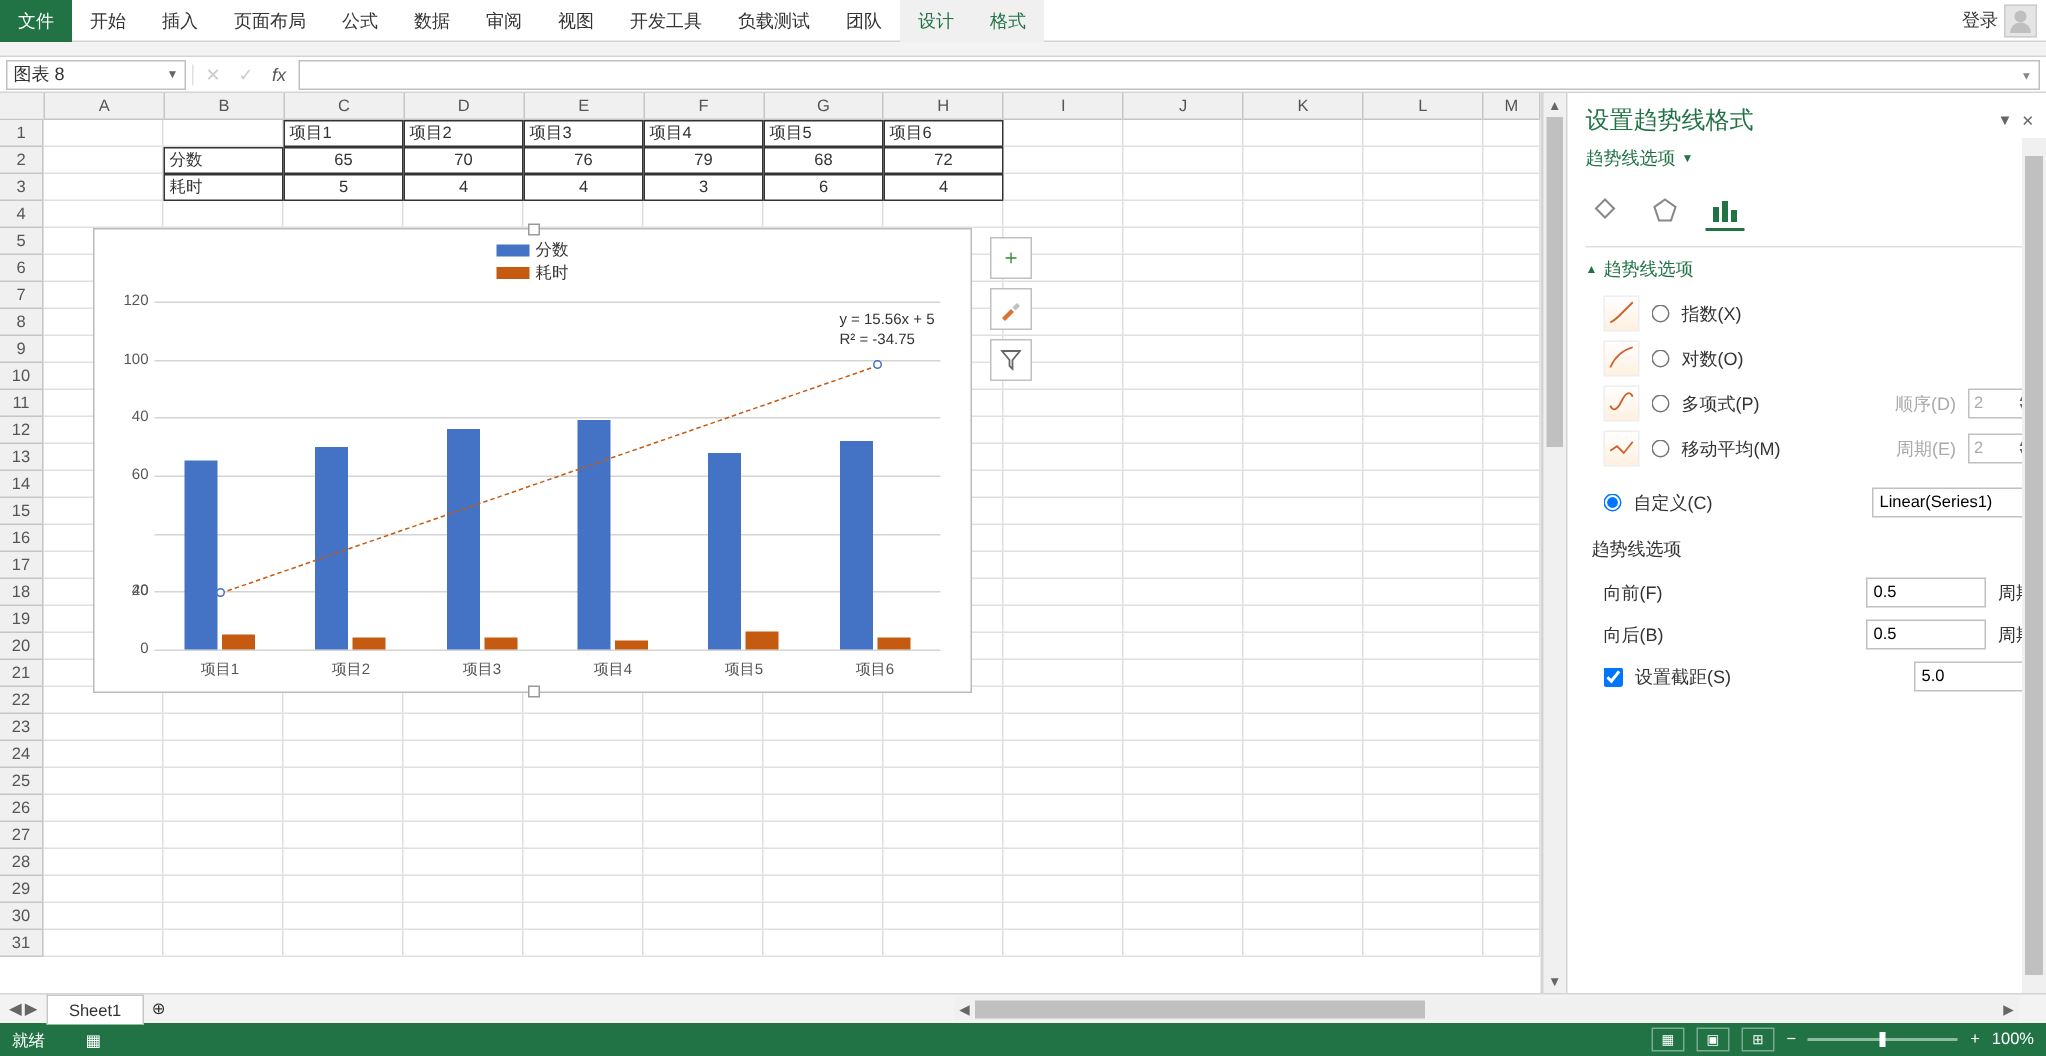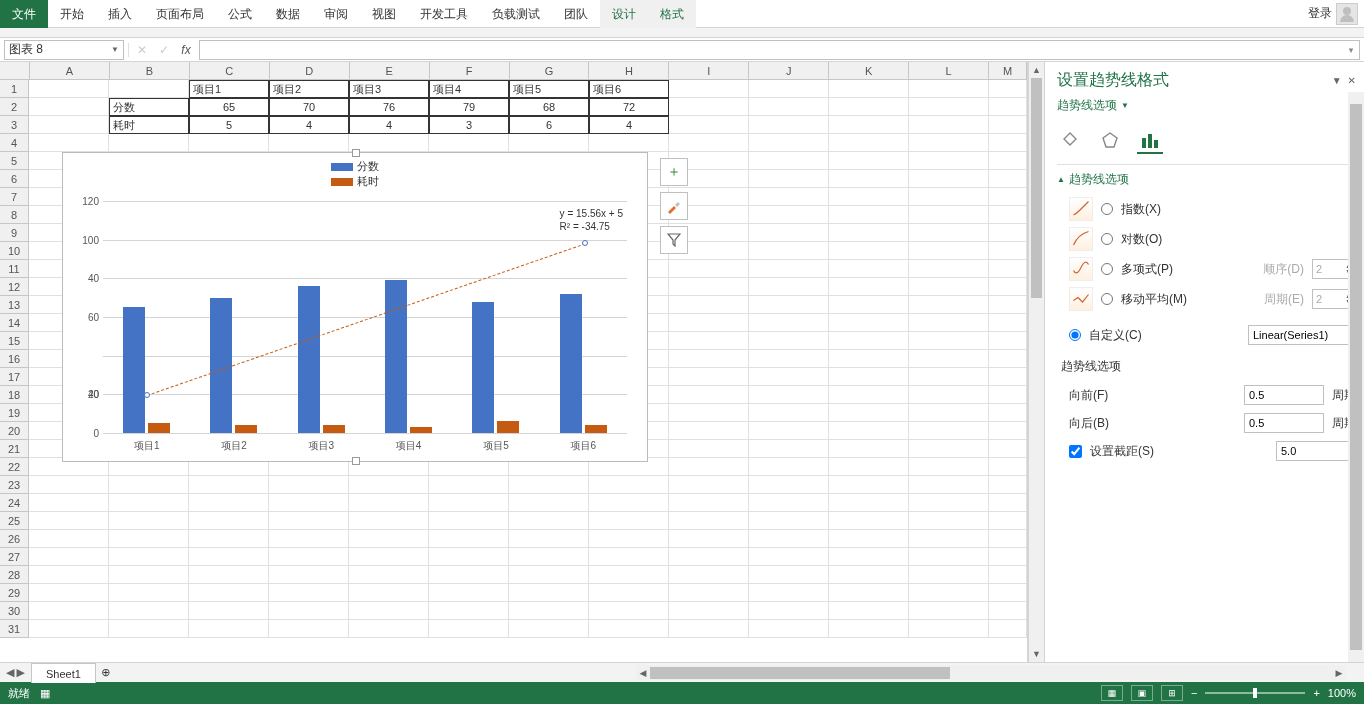--- a/index.html
+++ b/index.html
@@ -84,21 +84,21 @@
 .pane-vscroll .thumb { position:absolute; top:12px; left:2px; right:2px; bottom:12px; background:#c0c0c0; }
 .sheet-tabs { height:20px; display:flex; align-items:center; border-top:1px solid #d4d4d4; background:#f3f3f3; font-size:11px; position:relative; }
 .sheet-tabs .nav { display:flex; gap:2px; padding:0 6px; color:#666; }
 .sheet-tab { padding:0 14px; height:20px; line-height:20px; background:#fff; border:1px solid #c6c6c6; border-bottom:none; }
 .sheet-add { width:20px; text-align:center; }
 .hscroll { position:absolute; right:18px; left:636px; top:2px; bottom:2px; background:#f0f0f0; display:flex; align-items:center; }
 .hscroll .arr { width:14px; text-align:center; font-size:9px; color:#666; }
 .hscroll .track { flex:1; height:12px; position:relative; }
 .hscroll .thumb { position:absolute; left:0; width:300px; top:0; bottom:0; background:#c0c0c0; }
 .status { height:22px; background:#217346; color:#fff; display:flex; align-items:center; padding:0 8px; font-size:11px; }
-.status .left { display:flex; gap:10px; align-items:center; }
+.status .left { display:flex; gap:27px; align-items:center; }
 .status .right { margin-left:auto; display:flex; align-items:center; gap:8px; }
 .view-btn { width:22px; height:16px; border:1px solid rgba(255,255,255,0.4); display:inline-flex; align-items:center; justify-content:center; font-size:9px; }
 .zoom-slider { width:100px; height:2px; background:rgba(255,255,255,0.5); position:relative; }
 .zoom-slider::after { content:""; position:absolute; left:48px; top:-4px; width:4px; height:10px; background:#fff; }
 .sep { width:1px; height:14px; background:#e0e0e0; }
 .tri { font-size:8px; }
 </style>
 </head>
 <body>
 

